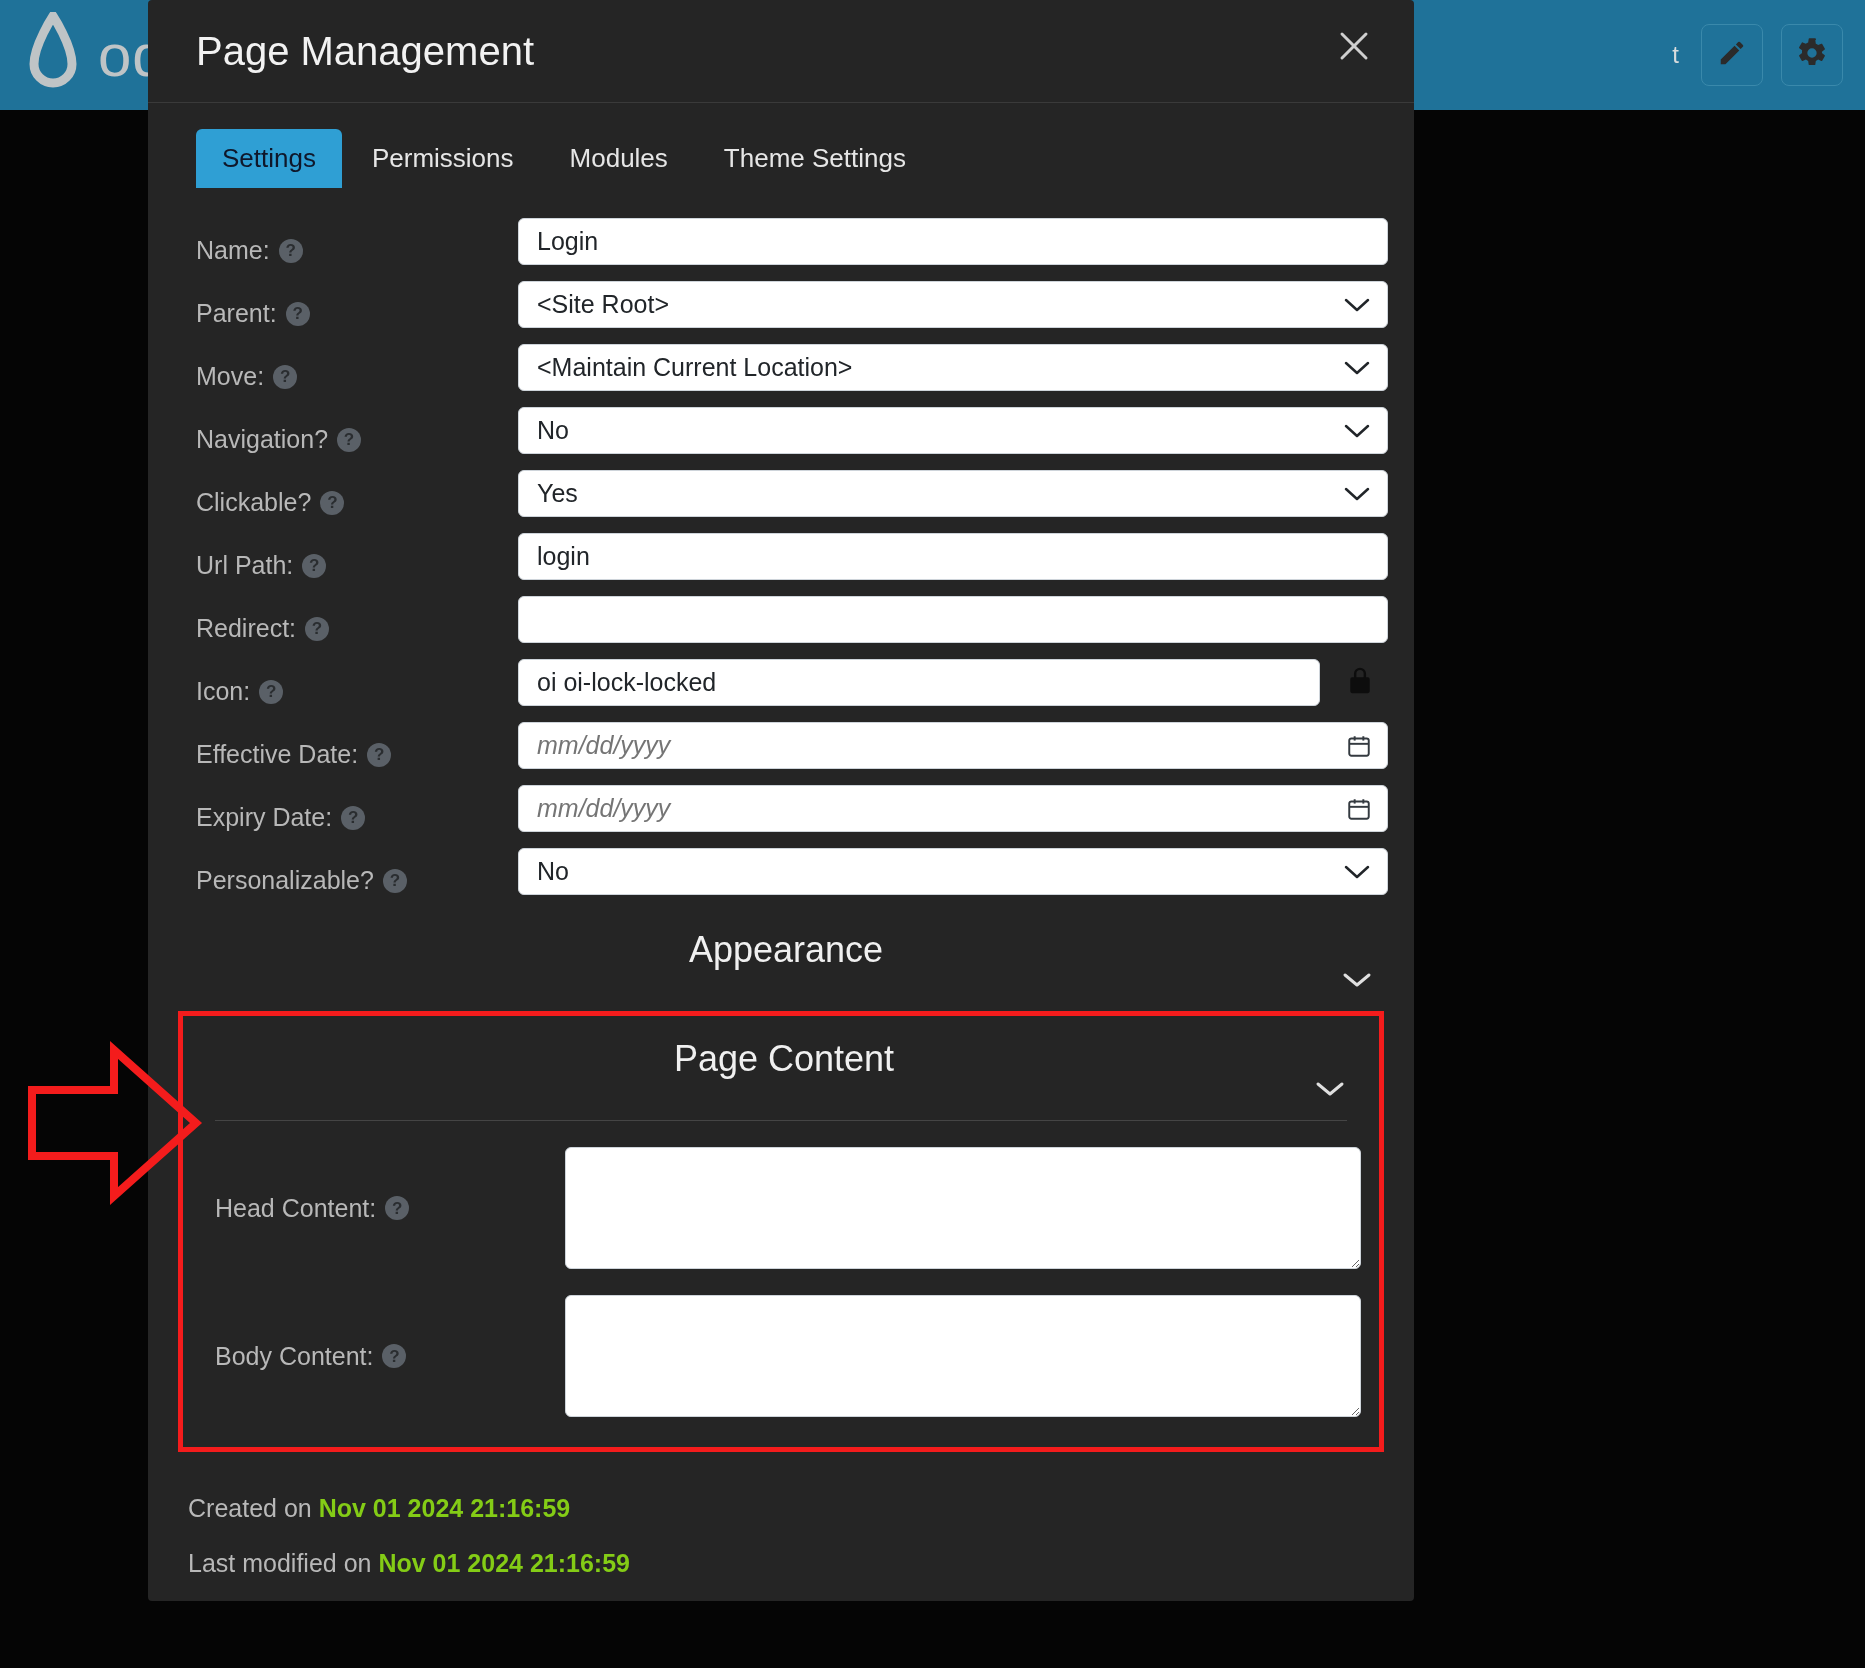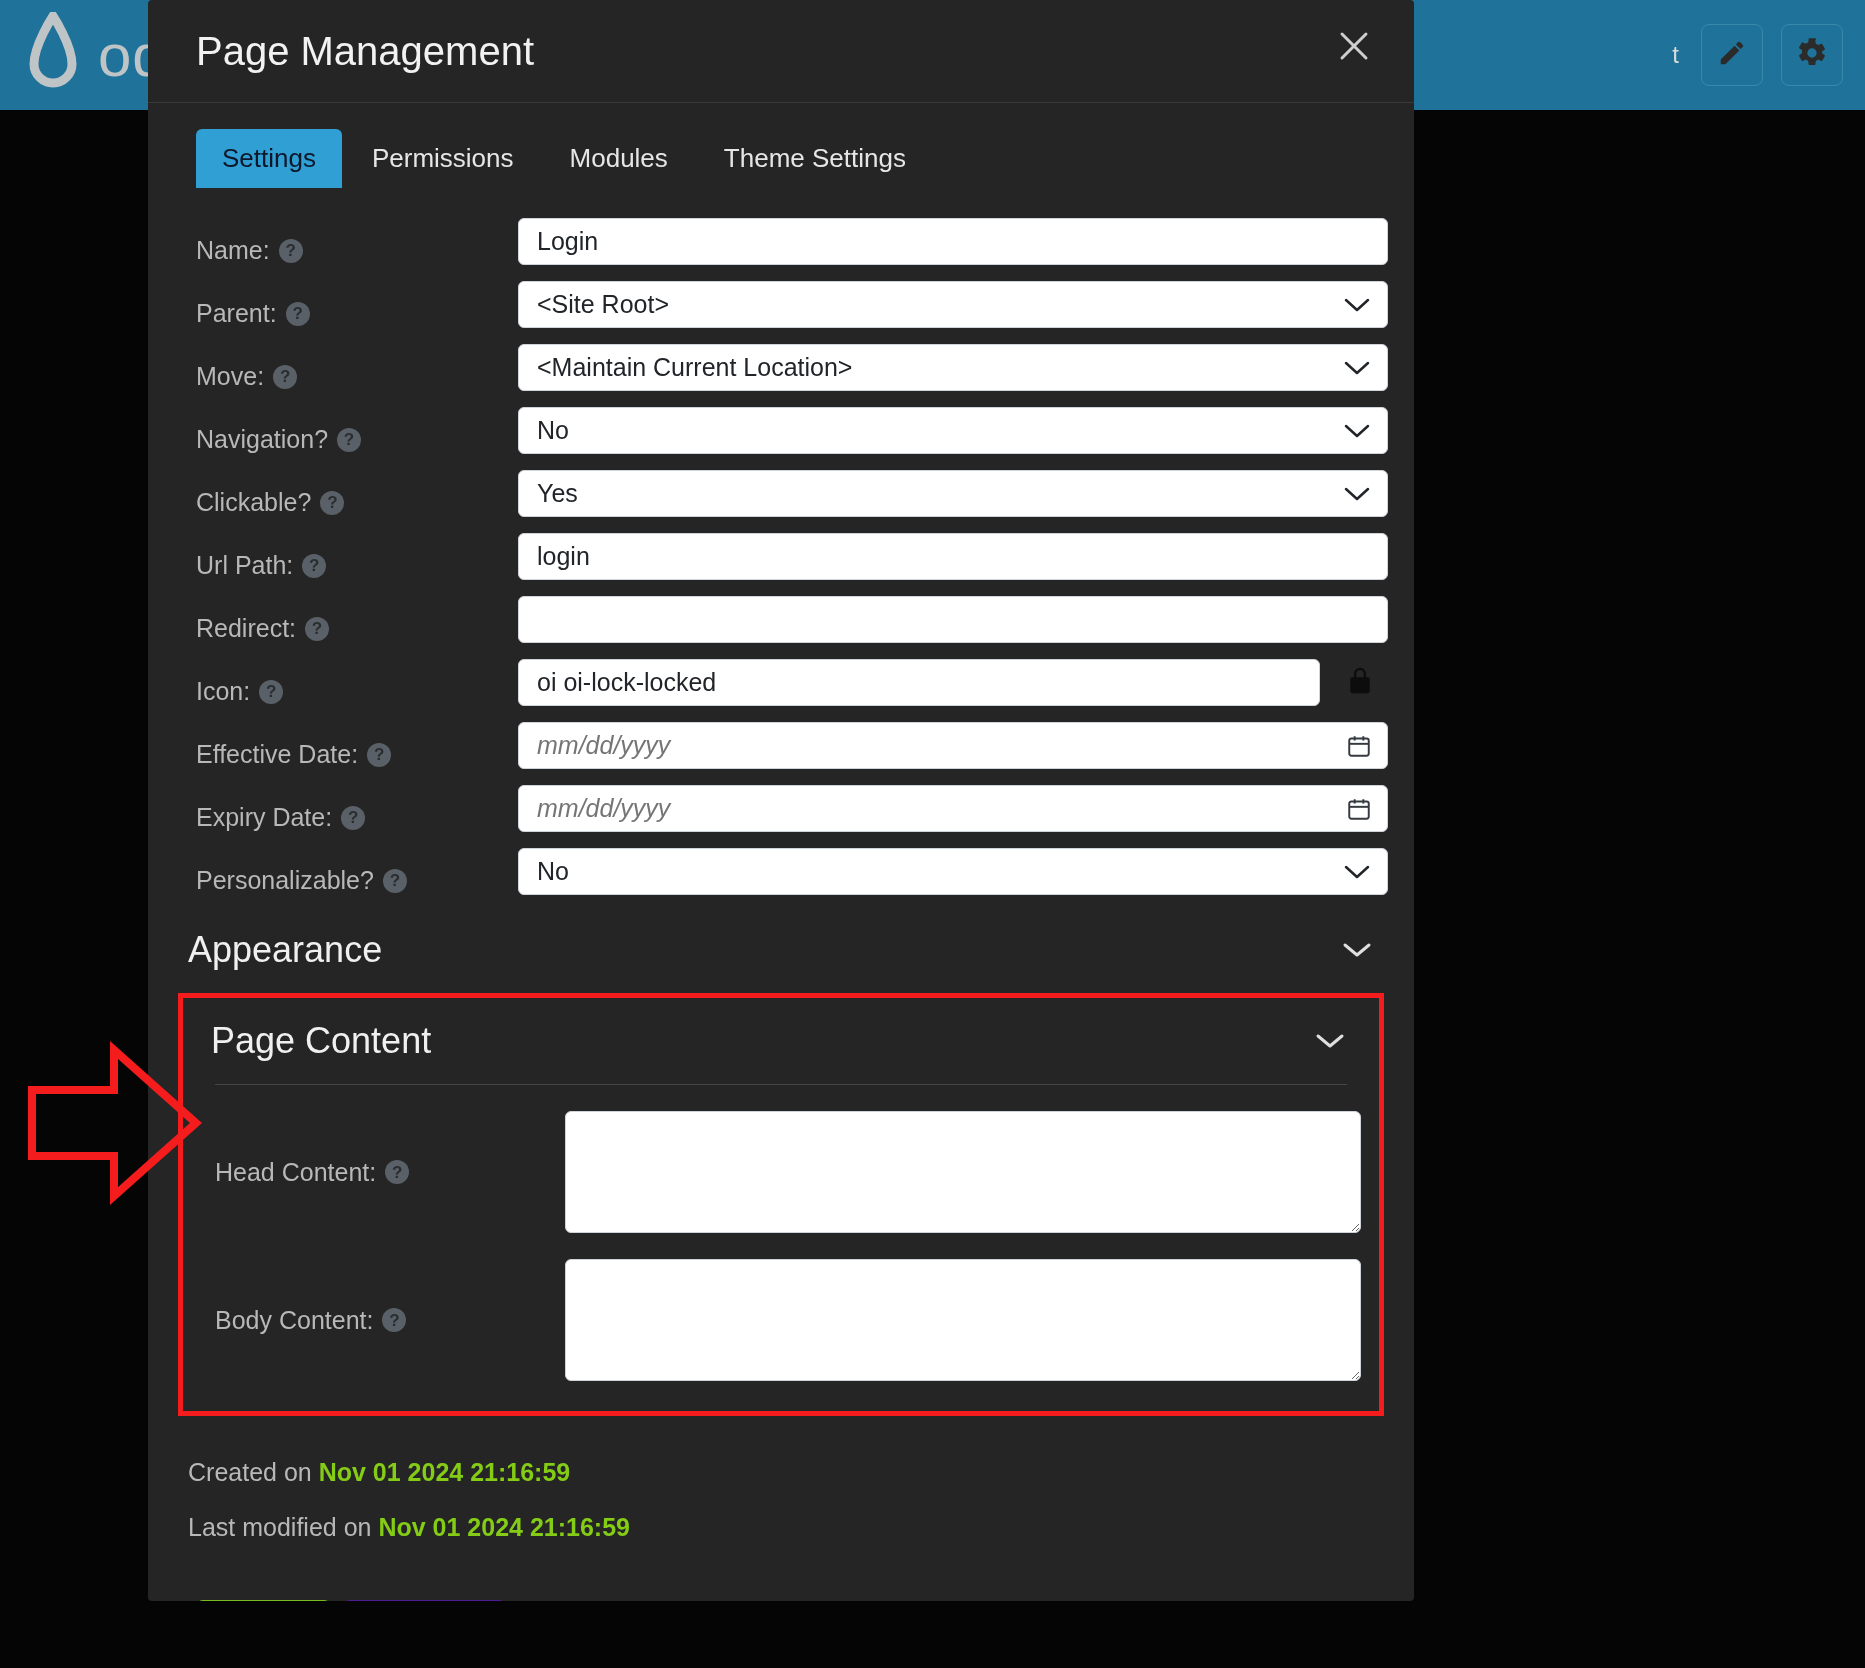--- a/index.html
+++ b/index.html
@@ -173,20 +173,21 @@
     flex: 0 0 56px;
   }
   .icon-btn-lock svg { fill: #0d0d0d; }
 
   
   .section-header {
     display: flex; align-items: center;
     margin-top: 34px;
     padding: 0 4px 0 14px;
     cursor: pointer;
+    flex-direction: column;
   }
   .section-title {
     font-size: 36px; color: #f0f0f0; font-weight: 400;
   }
   .section-caret {
     margin-left: auto; padding-right: 12px;
   }
   .section-caret svg { display:block; stroke:#e0e0e0; }
 
   

